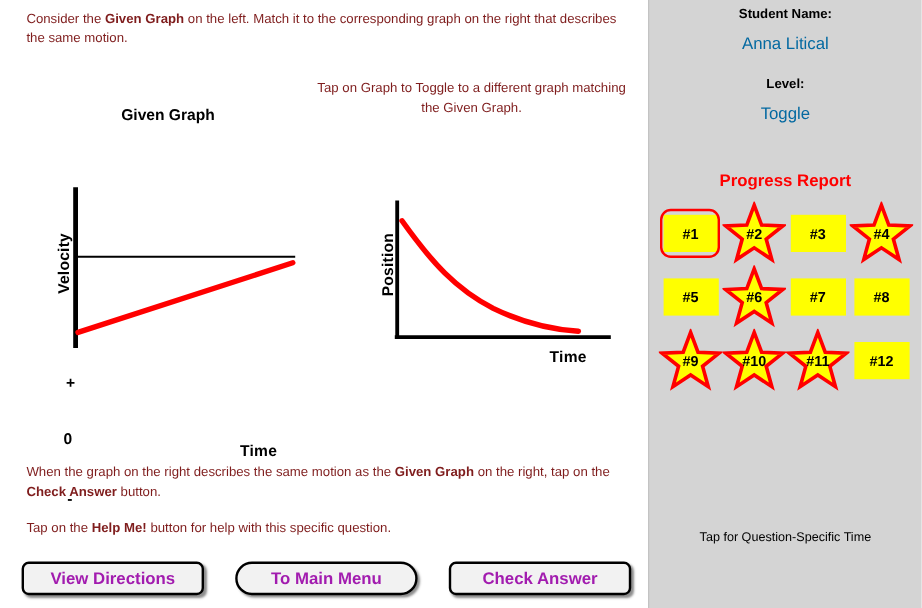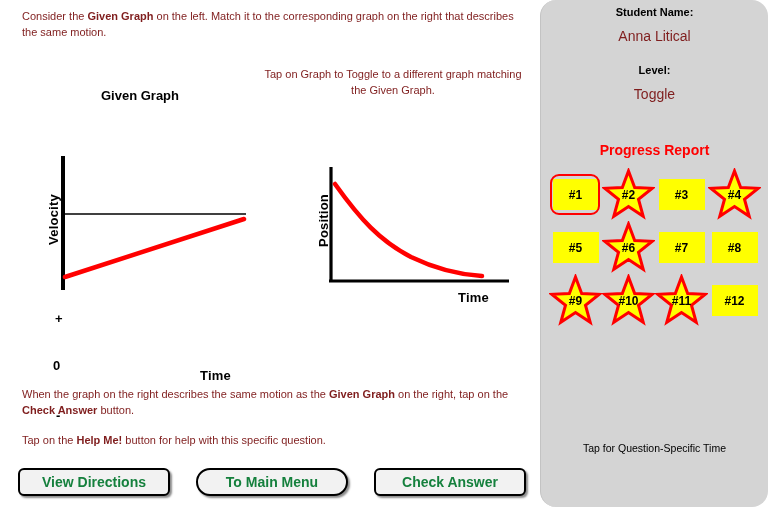--- a/index.html
+++ b/index.html
@@ -82,53 +82,52 @@
   
   .btn {
     position: absolute;
     background: #f2f2f2;
     border: 2px solid #000;
     border-radius: 6px;
     box-shadow: 2px 2px 2px rgba(0,0,0,0.45);
     font-family: "Liberation Sans", sans-serif;
     font-size: 14px;
     font-weight: bold;
-    color: #15803d;
+    color: #a21caf;
     text-align: center;
     display: flex;
     align-items: center;
     justify-content: center;
     cursor: pointer;
     box-sizing: border-box;
   }
   #btn-view-directions { left: 18px;  top: 468px; width: 152px; height: 28px; }
   #btn-main-menu       { left: 196px; top: 468px; width: 152px; height: 28px; border-radius: 14px; }
   #btn-check-answer    { left: 374px; top: 468px; width: 152px; height: 28px; }
 
   
   #right-panel {
     position: absolute;
     left: 540px; top: 0;
     width: 228px; height: 507px;
     background: #d4d4d4;
     border-left: 1px solid #c3c3c3;
     box-sizing: border-box;
-    border-radius: 16px;
   }
   .rp-center { text-align: center; width: 100%; }
   .rp-label {
     position: absolute;
     font-size: 11px;
     font-weight: bold;
     color: #000;
   }
   .rp-value {
     position: absolute;
     font-size: 14px;
-    color: #7f1d1d;
+    color: #0369a1;
   }
   #student-name-label { top: 6px;  }
   #student-name-value { top: 28px; }
   #level-label        { top: 64px; }
   #level-value        { top: 86px; }
   #progress-title {
     position: absolute;
     top: 142px;
     font-size: 14px;
     font-weight: bold;

